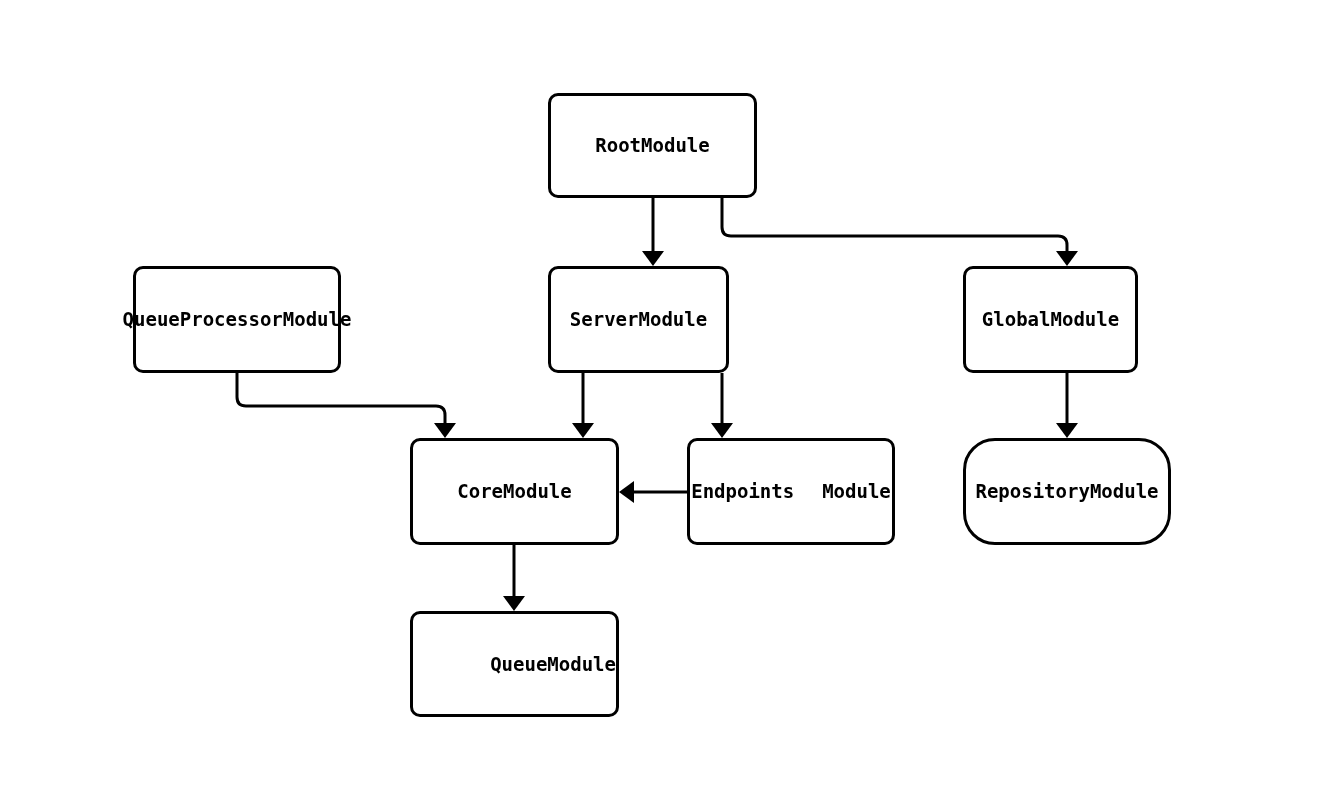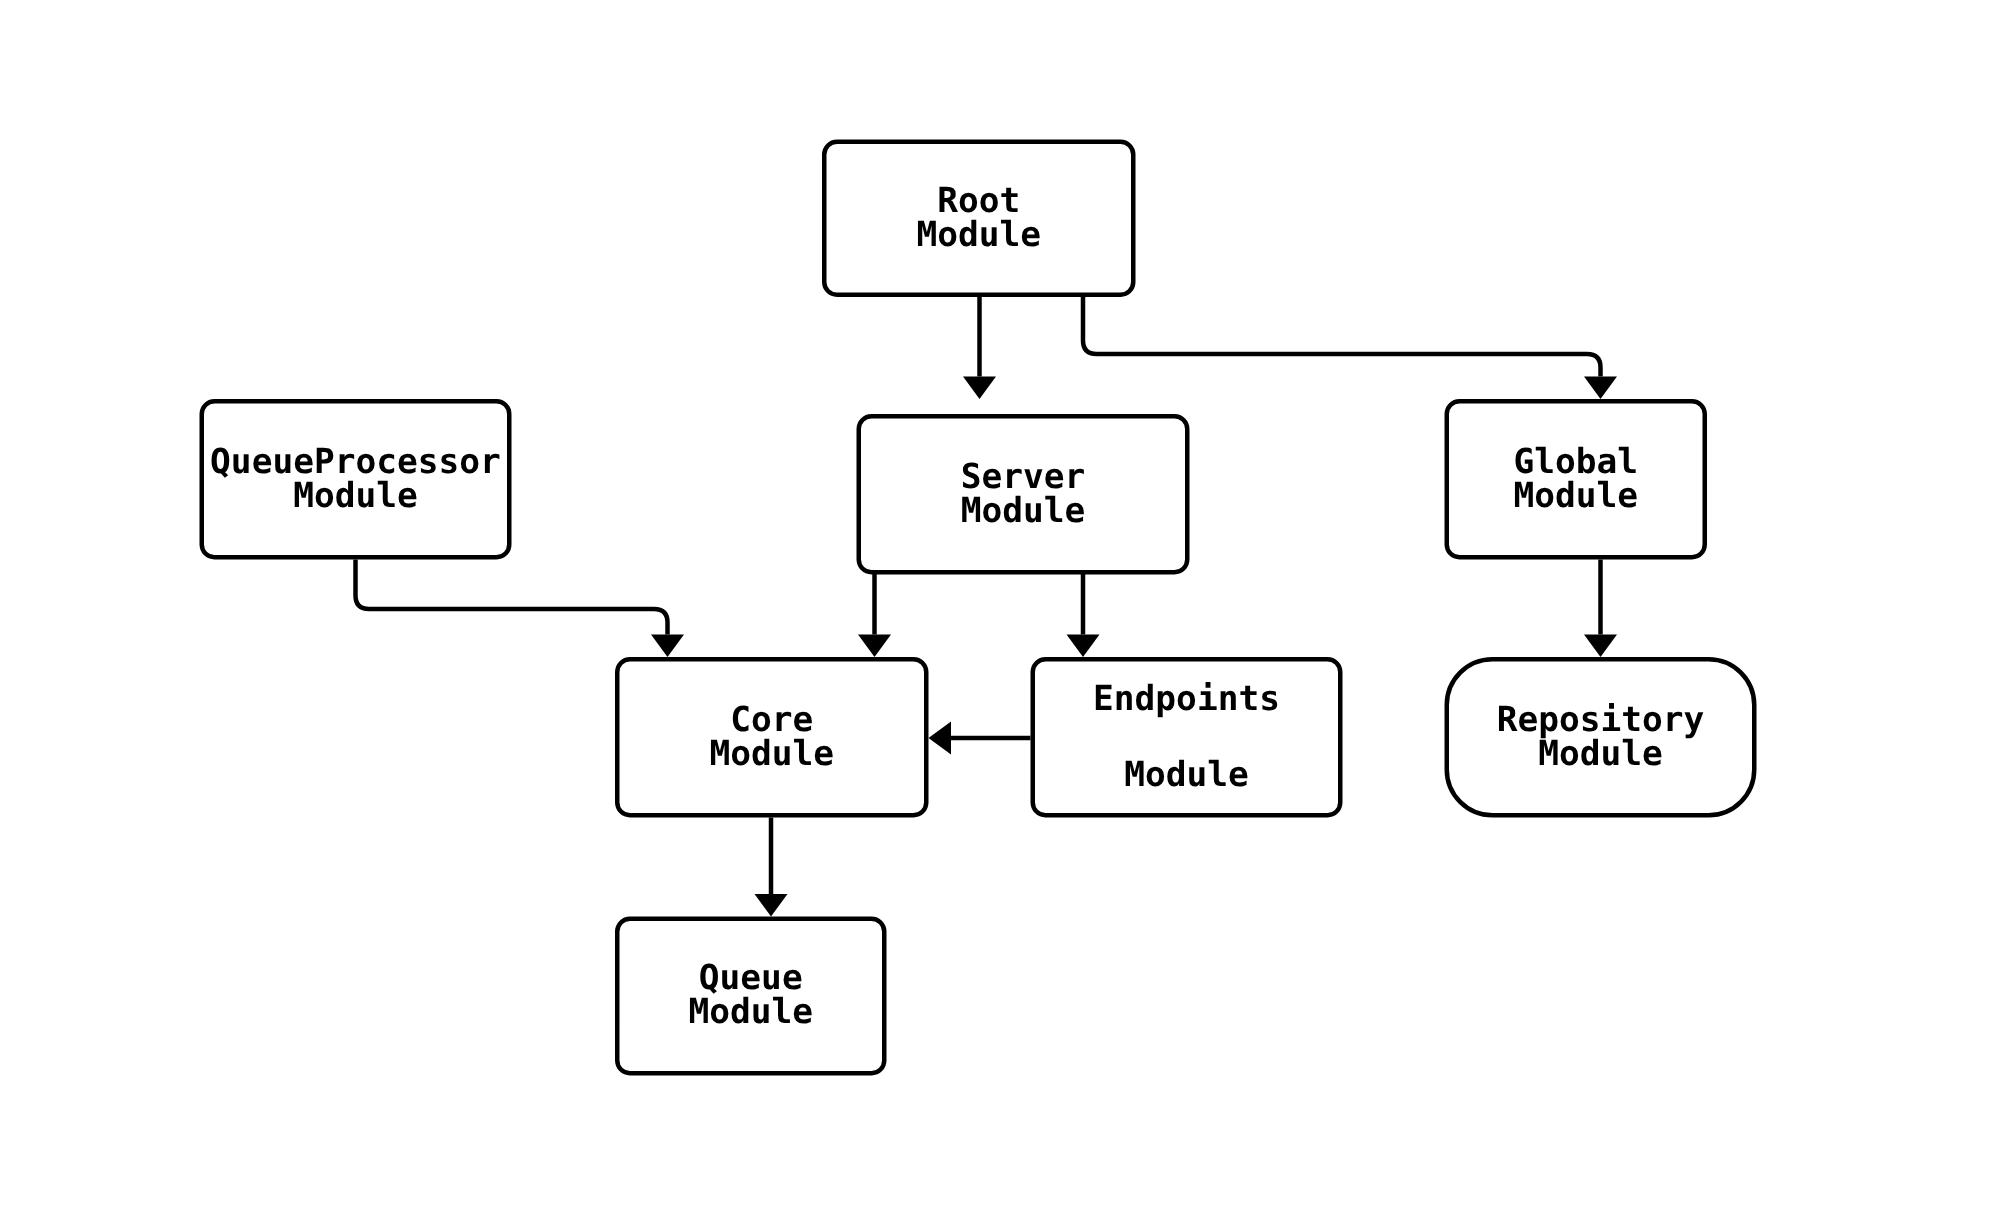--- a/index.html
+++ b/index.html
@@ -22,38 +22,38 @@
     width: 1337px;
     height: 809px;
   }
   .node {
     position: absolute;
     box-sizing: border-box;
     background: #ffffff;
     border: 3px solid #000000;
     border-radius: 10px;
     display: flex;
-    flex-direction: column;
+    flex-direction: row;
     align-items: center;
     justify-content: center;
     text-align: center;
     font-weight: bold;
-    font-size: 23px;
+    font-size: 19px;
     line-height: 23px;
     color: #000000;
   }
   
   #node-root          { left: 548px; top: 93px;  width: 209px; height: 105px; }
   #node-queueprocessor{ left: 133px; top: 266px; width: 208px; height: 107px; }
-  #node-server        { left: 548px; top: 276px; width: 222px; height: 107px; margin-left: 23px; }
+  #node-server        { left: 548px; top: 266px; width: 181px; height: 107px; }
   #node-global        { left: 963px; top: 266px; width: 175px; height: 107px; }
   #node-core          { left: 410px; top: 438px; width: 209px; height: 107px; }
   #node-endpoints     { left: 687px; top: 438px; width: 208px; height: 107px; gap: 28px; }
   #node-repository    { left: 963px; top: 438px; width: 208px; height: 107px; border-radius: 32px; }
-  #node-queue         { left: 410px; top: 611px; width: 181px; height: 106px; }
+  #node-queue         { left: 410px; top: 611px; width: 209px; height: 106px; justify-content: flex-end; }
 
   .edge {
     fill: none;
     stroke: #000000;
     stroke-width: 3px;
   }
   .arrowhead {
     fill: #000000;
     stroke: none;
   }

